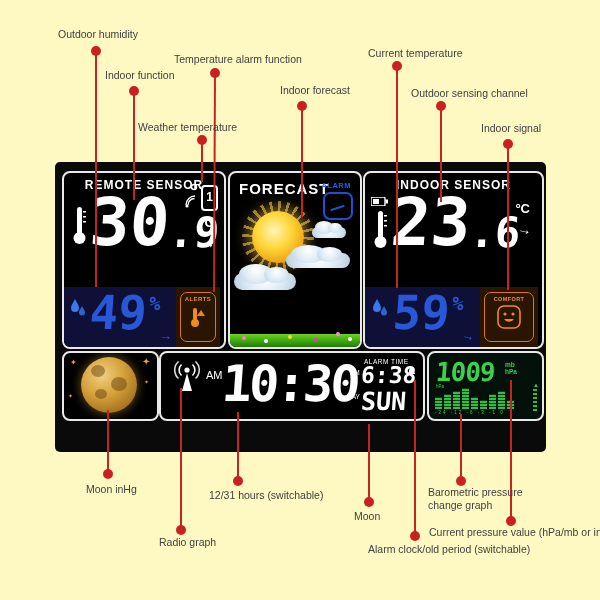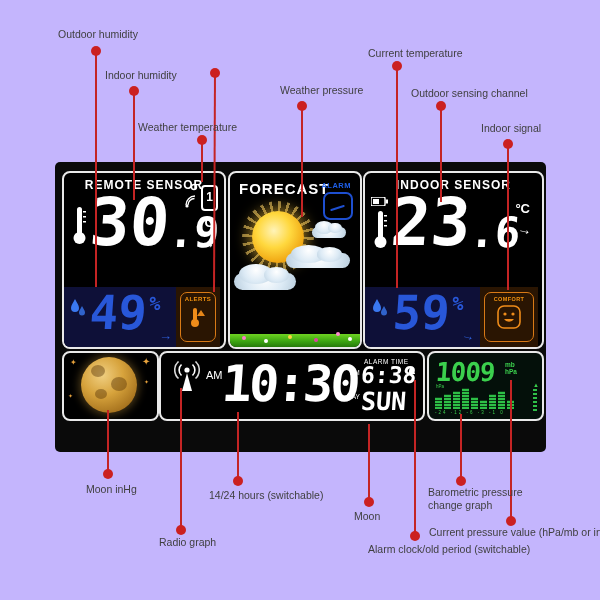--- a/index.html
+++ b/index.html
@@ -1,16 +1,16 @@
 <!DOCTYPE html>
 <html><head>
 <meta charset="utf-8">
 <style>
   html,body{margin:0;padding:0;background:#fff;}
-  #stage{position:relative;width:600px;height:600px;background:#c4b5fd;overflow:hidden;
+  #stage{position:relative;width:600px;height:600px;background:#fef9c3;overflow:hidden;
          font-family:"Liberation Sans",sans-serif;}
   .callout-label{position:absolute;font-size:10.5px;color:#3f3f3f;white-space:nowrap;z-index:12;}
   .callout-label.wrap{white-space:normal;width:112px;line-height:1.25;}
   #lines{position:absolute;left:0;top:0;width:600px;height:600px;z-index:10;pointer-events:none;}
 
   
   #device{position:absolute;left:55px;top:162px;width:491px;height:290px;background:#0a0a0a;
           border-radius:5px;z-index:5;}
   .panel{position:absolute;background:#000;border:2px solid #e9e9e9;border-radius:8px;overflow:hidden;}
   .lcd{font-family:"DejaVu Sans Mono",monospace;font-weight:bold;transform:skewX(-4deg);}
@@ -118,28 +118,29 @@
       <circle cx="181" cy="530" r="5"></circle>
         <circle cx="238" cy="481" r="5"></circle>
         <circle cx="369" cy="502" r="5"></circle>
       <circle cx="415" cy="536" r="5"></circle>
         <circle cx="461" cy="481" r="5"></circle>
         <circle cx="511" cy="521" r="5"></circle>
     </g>
   </svg>
 
   <div class="callout-label" style="left:58px;top:28px">Outdoor humidity</div>
-  <div class="callout-label" style="left:105px;top:69px">Indoor humidity</div>
+  <div class="callout-label" style="left:105px;top:69px">Indoor function</div>
+  <div class="callout-label" style="left:174px;top:53px">Temperature alarm function</div>
   <div class="callout-label" style="left:138px;top:121px">Weather temperature</div>
-  <div class="callout-label" style="left:280px;top:84px">Weather pressure</div>
+  <div class="callout-label" style="left:280px;top:84px">Indoor forecast</div>
   <div class="callout-label" style="left:368px;top:47px">Current temperature</div>
   <div class="callout-label" style="left:411px;top:87px">Outdoor sensing channel</div>
   <div class="callout-label" style="left:481px;top:122px">Indoor signal</div>
   <div class="callout-label" style="left:86px;top:483px">Moon inHg</div>
-  <div class="callout-label" style="left:209px;top:489px">14/24 hours (switchable)</div>
+  <div class="callout-label" style="left:209px;top:489px">12/31 hours (switchable)</div>
   <div class="callout-label" style="left:159px;top:536px">Radio graph</div>
   <div class="callout-label" style="left:354px;top:510px">Moon</div>
   <div class="callout-label" style="left:368px;top:543px">Alarm clock/old period (switchable)</div>
   <div class="callout-label wrap" style="left:428px;top:486px">Barometric pressure change graph</div>
   <div class="callout-label" style="left:429px;top:526px">Current pressure value (hPa/mb or inHg)</div>
 
   <div id="device">
 
     <div class="panel" style="left:7px;top:9px;width:160px;height:174px">
       <div class="ptitle">REMOTE SENSOR</div>

